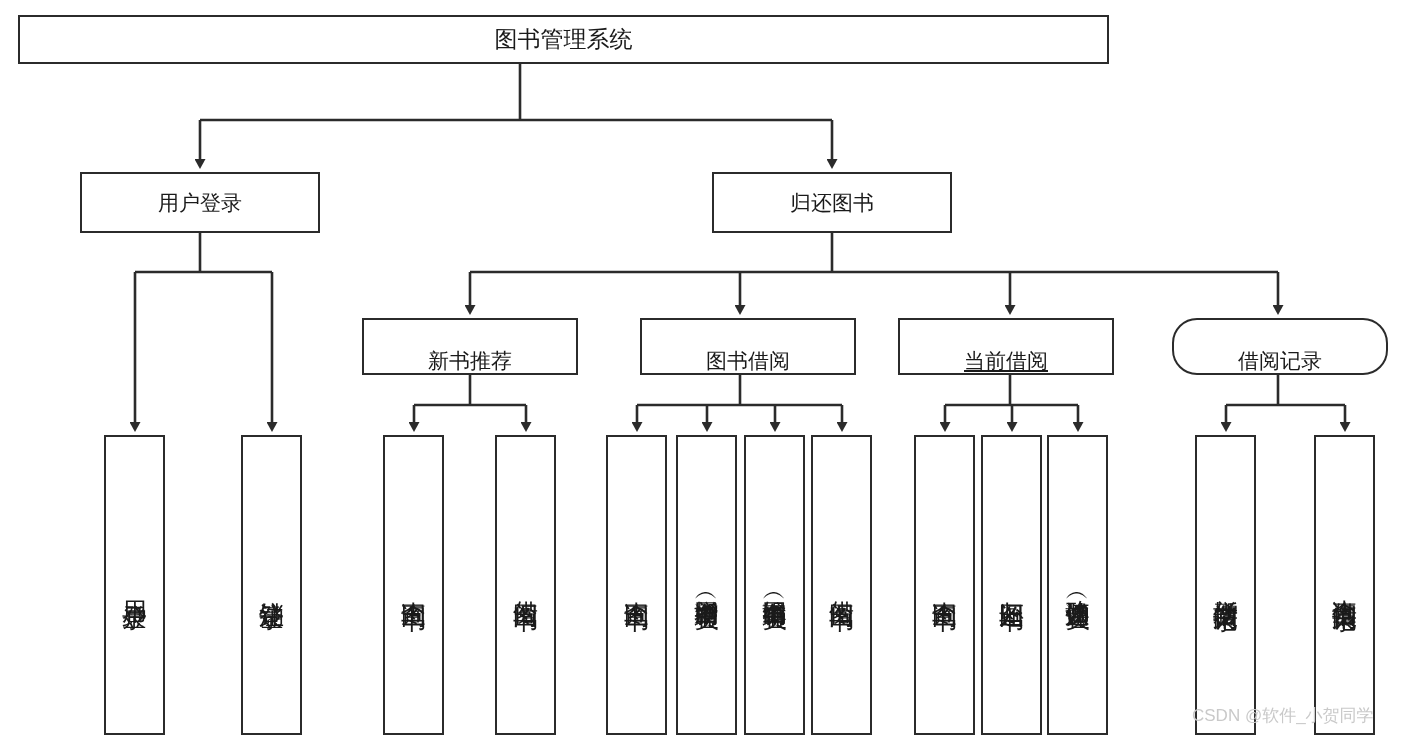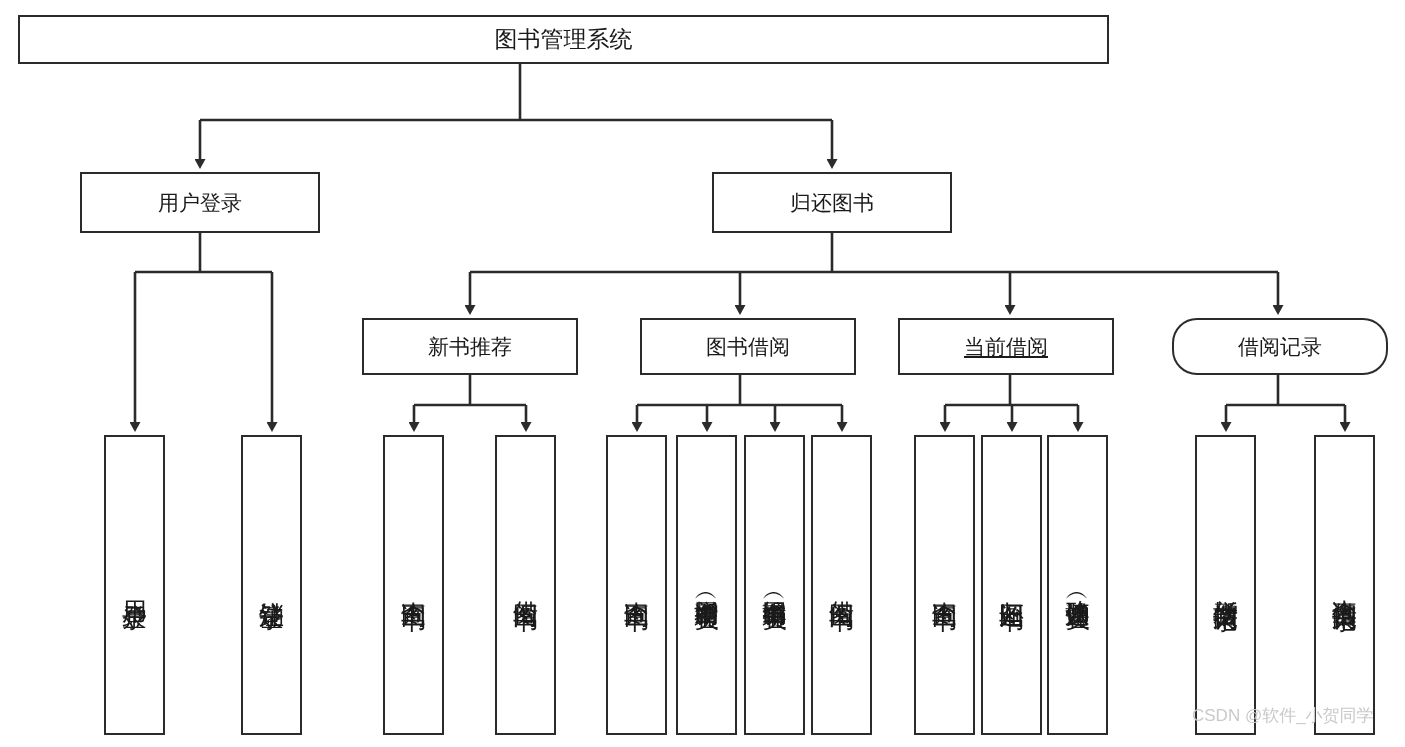--- a/index.html
+++ b/index.html
@@ -44,21 +44,21 @@
   }
   
   .node.root { left: 18px; top: 15px; width: 1091px; height: 49px; }
   .node.root .label { font-size: 23px; }
   
   .node.lvl1 { width: 240px; height: 61px; }
   .node.lvl1 .label { font-size: 21px; }
   .node.n-user-login  { left: 80px;  top: 172px; }
   .node.n-book-manage { left: 712px; top: 172px; }
   
-  .node.lvl2 { width: 216px; height: 57px; top: 318px; }
+  .node.lvl2 { width: 216px; height: 57px; top: 318px; align-items: flex-end; }
   .node.lvl2 .label { font-size: 21px; }
   .node.n-new-book-rec { left: 362px;  }
   .node.n-book-borrow  { left: 640px;  }
   .node.n-current-borrow { left: 898px; text-decoration: underline; }
   .node.n-borrow-record { left: 1172px; border-radius: 25px; }
   
   .node.leaf {
     top: 435px;
     width: 61px;
     height: 300px;

